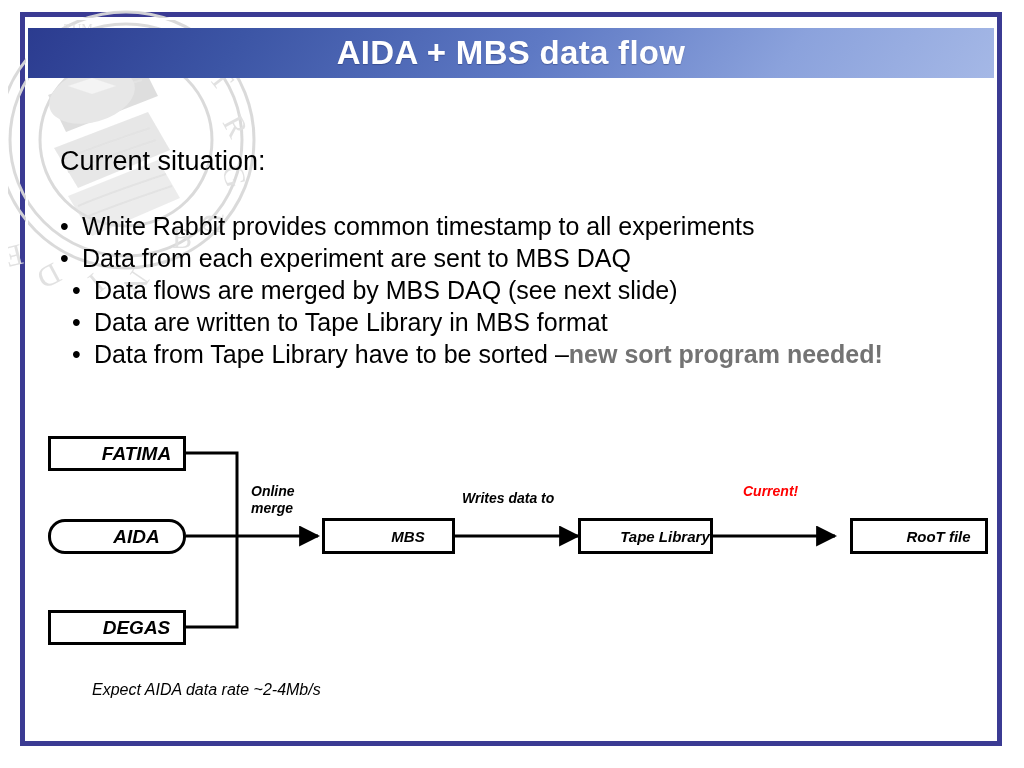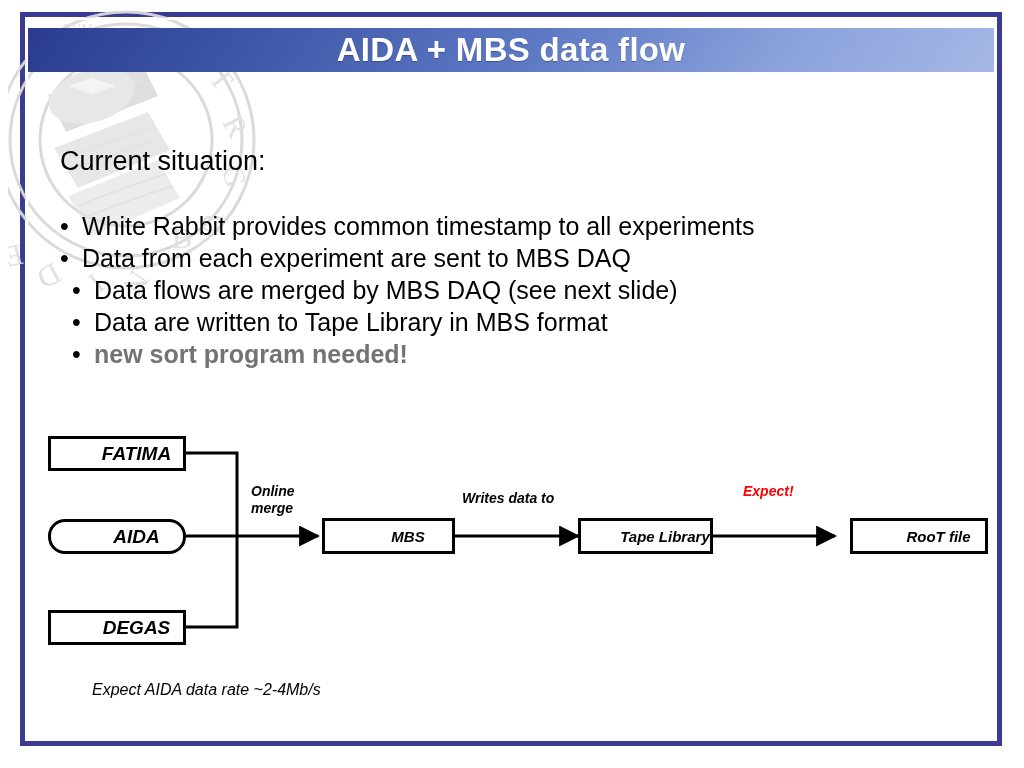--- a/index.html
+++ b/index.html
@@ -53,21 +53,21 @@
     height: 300px;
     opacity: 0.95;
   }
 
   
   .title-bar {
     position: absolute;
     left: 26px;
     top: 28px;
     width: 970px;
-    height: 44px;
+    height: 50px;
     background: linear-gradient(125deg,
                 #2b3b8f 0%,
                 #3c55a5 22%,
                 #5e79c4 52%,
                 #8ba2dc 78%,
                 #a5b8e6 100%);
     display: flex;
     align-items: center;
     justify-content: center;
   }
@@ -250,20 +250,21 @@
         <span class="btxt">Data flows are merged by MBS DAQ (see next slide)</span>
       </div>
 
       <div class="bullet indent">
         <span class="dot">•</span>
         <span class="btxt">Data are written to Tape Library in MBS format</span>
       </div>
 
       <div class="bullet indent">
         <span class="dot">•</span>
+        <span class="btxt">Data from Tape Library have to be sorted – </span>
           <span class="hl">new sort program needed!</span>
       </div>
 
     </div>
   </div>
 
   <div class="diagram">
 
     <svg class="wires" xmlns="http://www.w3.org/2000/svg">
       <defs>
@@ -307,18 +308,18 @@
 
     <div class="node small" style="left:835px; top:518px; width:138px; height:36px;margin-left:15px;">
       <span>RooT file</span>
     </div>
 
     <div class="edge-label" style="left:251px; top:483px;">Online
 merge</div>
 
     <div class="edge-label" style="left:462px; top:490px;">Writes data to</div>
 
-    <div class="edge-label warn" style="left:743px; top:483px;">Expect!</div>
+    <div class="edge-label warn" style="left:743px; top:483px;">Current!</div>
 
     <div class="caption">Expect AIDA data rate ~2-4Mb/s</div>
   </div>
 
 </div>
 
 </body></html>

